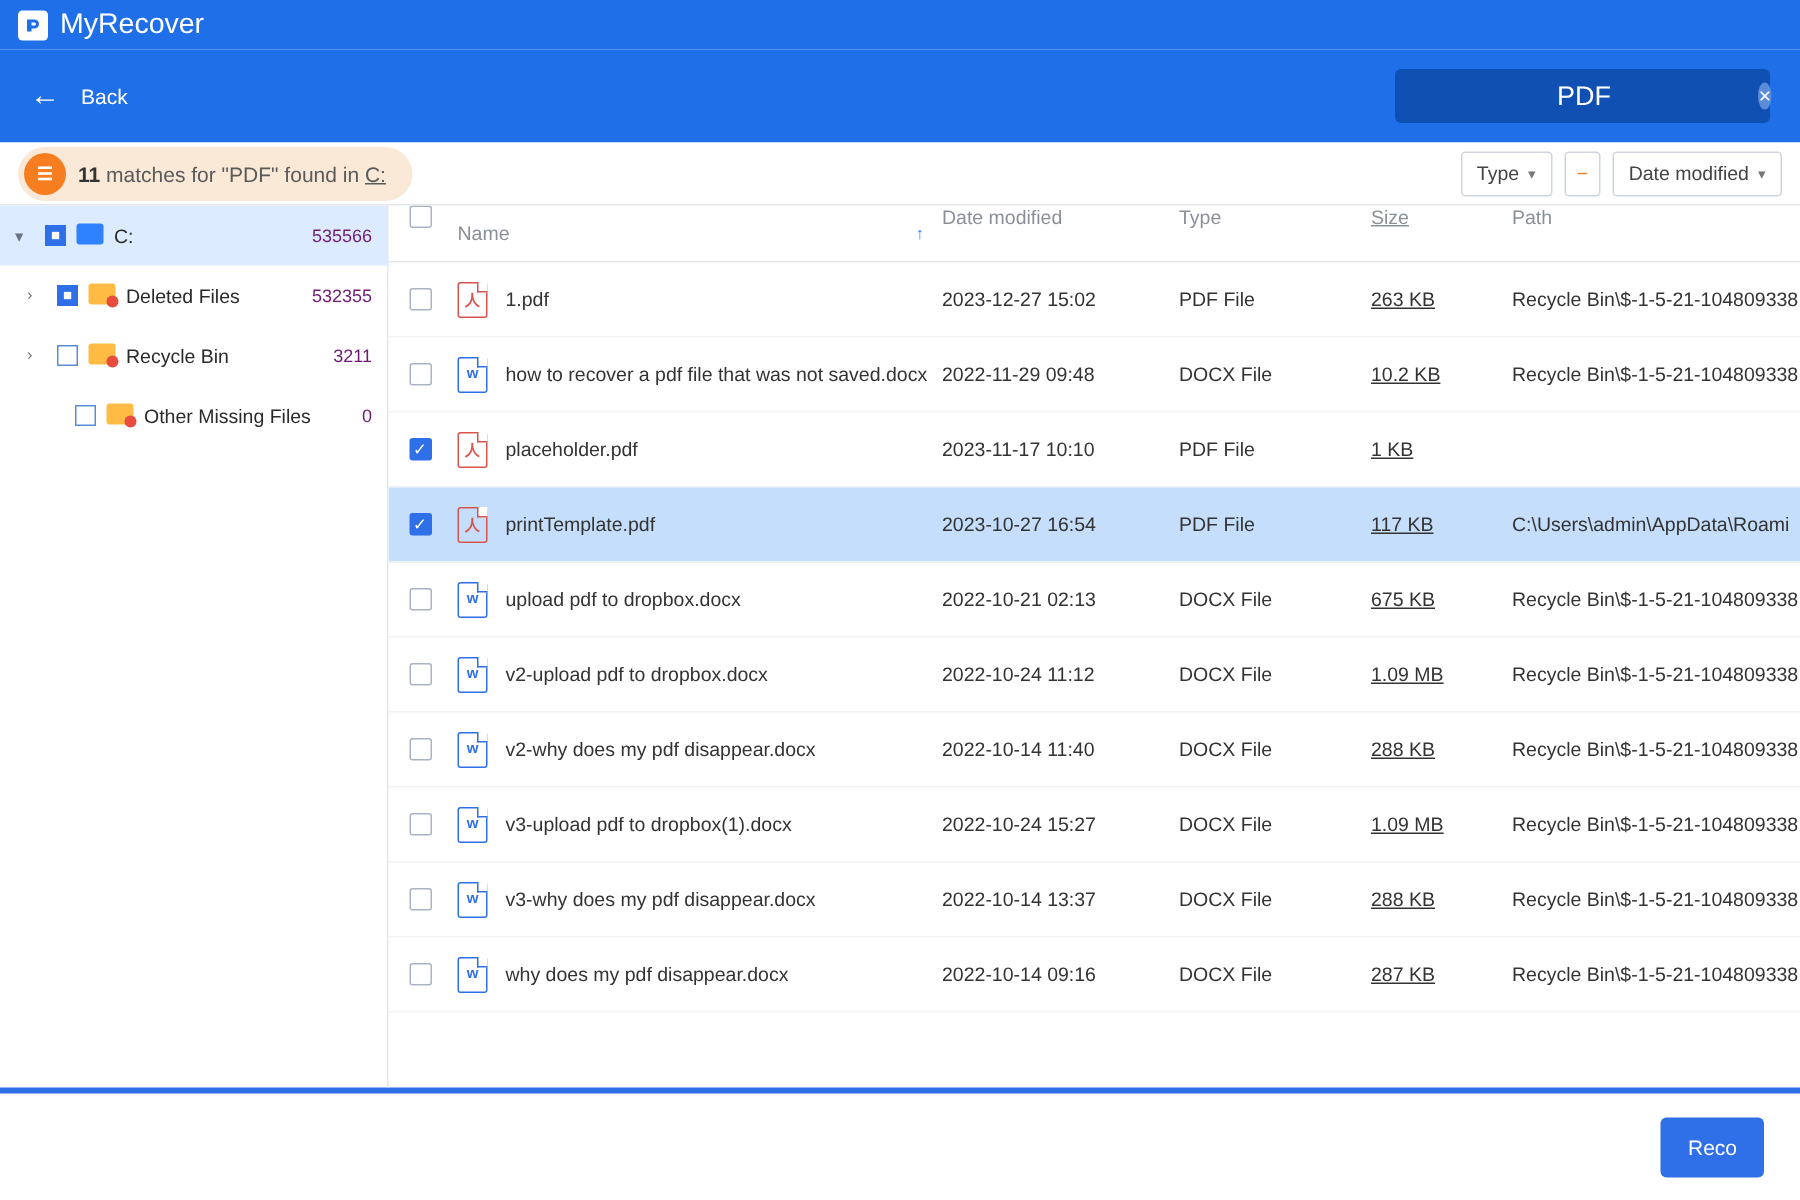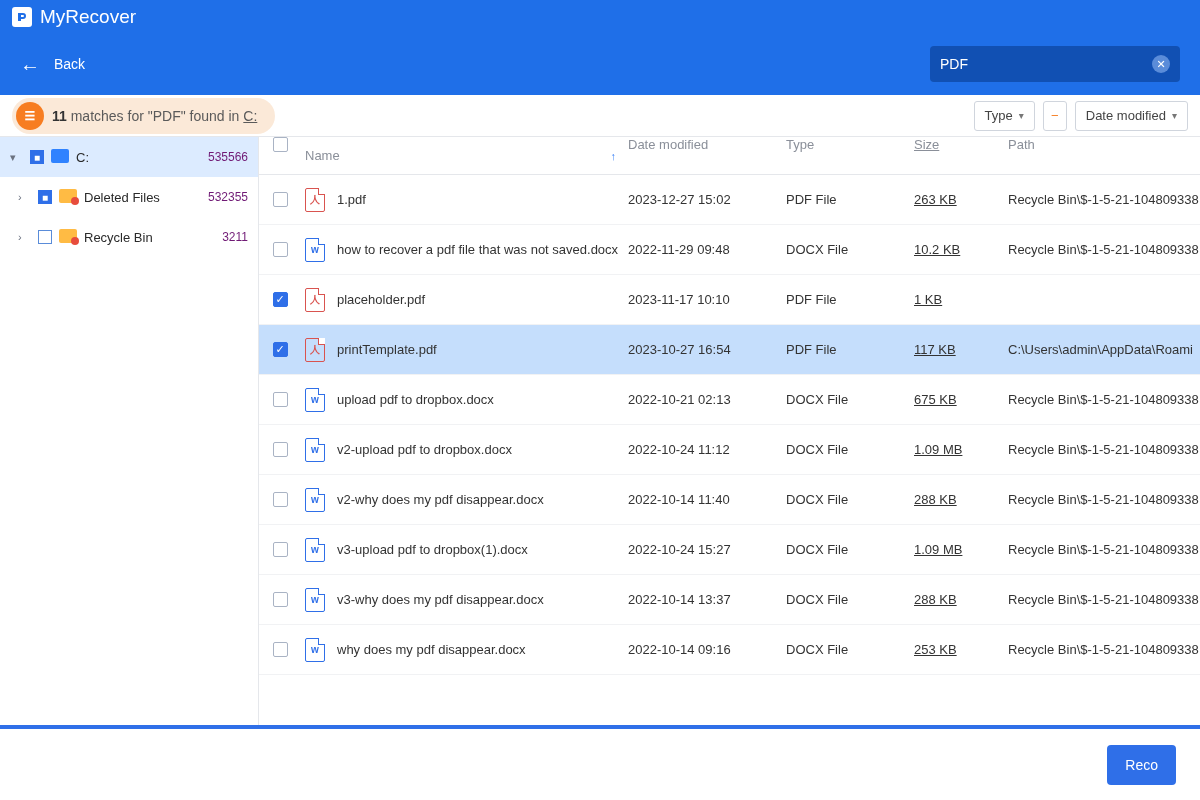--- a/index.html
+++ b/index.html
@@ -8,21 +8,21 @@
   .titlebar { height: 33px; background: #1f6fe8; display: flex; align-items: center; padding: 0 12px; color: #fff; }
   .titlebar .logo { width: 20px; height: 20px; background: #fff; border-radius: 3px; display: flex; align-items: center; justify-content: center; color: #1f6fe8; font-weight: bold; font-size: 12px; margin-right: 8px;}
   .titlebar .title { font-size: 19px; }
 
   .headerbar { height: 62px; background: #1f6fe8; display: flex; align-items: center; padding: 0 20px; color: #fff; }
   .back { display: flex; align-items: center; cursor: pointer; }
   .back .arrow { font-size: 20px; margin-right: 14px; }
   .back .label { font-size: 14px; }
   .spacer { flex: 1; }
   .search-wrap { width: 250px; height: 36px; background: #1150b3; border-radius: 4px; display: flex; align-items: center; padding: 0 10px; }
-  .search-wrap input { flex: 1; background: transparent; border: none; outline: none; color: #fff; font-size: 14px; }
+  .search-wrap input { flex: 1; background: transparent; border: none; outline: none; color: #fff; font-size: 18px; text-align: center; }
   .search-wrap .clear { width: 18px; height: 18px; border-radius: 50%; background: #5a8cd9; color: #fff; font-size: 11px; display: flex; align-items: center; justify-content: center; cursor: pointer; }
 
   .toolbar { height: 42px; background: #fff; display: flex; align-items: center; padding: 0 12px; border-bottom: 1px solid #e5e7eb; }
   .match-pill { display: flex; align-items: center; background: #fbe9d8; border-radius: 18px; padding: 4px 18px 4px 4px; color: #5a5a5a; font-size: 14px; }
   .match-pill .badge { width: 28px; height: 28px; border-radius: 50%; background: #f77d21; color: #fff; display: flex; align-items: center; justify-content: center; margin-right: 8px; font-weight: bold; font-size: 12px; }
   .match-pill b { color: #333; font-weight: 600; }
   .match-pill .drive { text-decoration: underline; }
   .filters { margin-left: auto; display: flex; gap: 8px; align-items: center; }
   .chip { height: 30px; border: 1px solid #d0d5dd; border-radius: 3px; background: #fff; display: flex; align-items: center; padding: 0 10px; font-size: 13px; color: #444; cursor: pointer; }
   .chip .car { margin-left: 6px; font-size: 10px; color: #777; }
@@ -134,20 +134,27 @@
         <span class="name">Deleted Files</span>
         <span class="count">532355</span>
       </div>
       <div class="sb-item child1">
         <span class="expand">›</span>
         <span class="cb"></span>
         <span class="icon"><span class="folder-y"></span></span>
         <span class="name">Recycle Bin</span>
         <span class="count">3211</span>
       </div>
+      <div class="sb-item child2">
+        <span class="expand"></span>
+        <span class="cb"></span>
+        <span class="icon"><span class="folder-y"></span></span>
+        <span class="name">Other Missing Files</span>
+        <span class="count">0</span>
+      </div>
     </div>
 
   <div class="grid">
     <div class="grid-head">
       <div class="col-cb">
         <div class="cb" style="width:15px;height:15px;border:1px solid #a9b3c4;border-radius:2px;"></div>
       </div>
       <div class="col-name">
         <span>Name</span>
         <span class="sort">↑</span>
@@ -278,21 +285,21 @@
         <div class="row">
           <div class="col-cb">
             <div class="cb"></div>
           </div>
           <div class="col-name">
             <span class="fic docx">w</span>
             <span>why does my pdf disappear.docx</span>
           </div>
           <div class="col-date">2022-10-14 09:16</div>
           <div class="col-type">DOCX File</div>
-          <div class="col-size">253 KB</div>
+          <div class="col-size">287 KB</div>
           <div class="col-path">Recycle Bin\$-1-5-21-104809338</div>
         </div>
       </div>
   </div>
 </div>
 
 <div class="separator"></div>
 <div class="footer">
   <div class="btn">Reco</div>
 </div>

